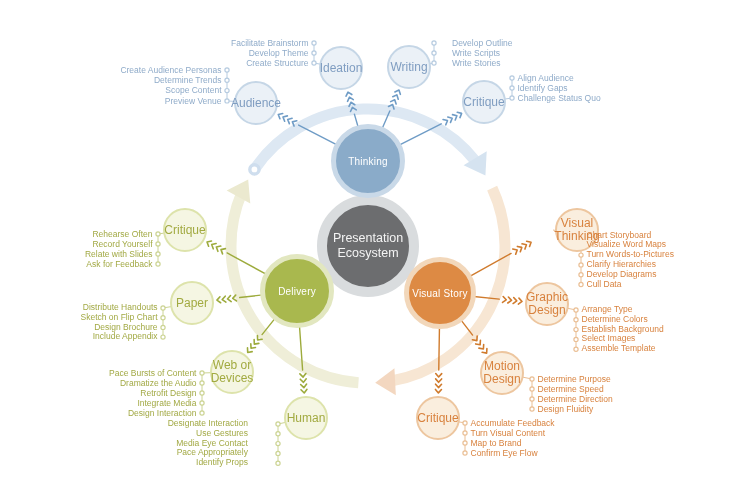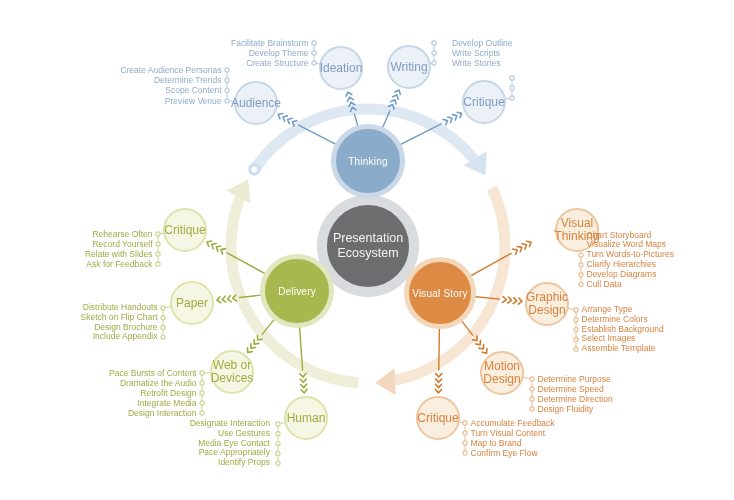--- a/index.html
+++ b/index.html
@@ -230,20 +230,25 @@
   <div class="list list--L list--blue" style="top: 38px; line-height: 10px; right: 425.5px;">
     <div class="item">Facilitate Brainstorm</div>
     <div class="item">Develop Theme</div>
     <div class="item">Create Structure</div>
   </div>
   <div class="list list--R list--blue" style="top: 38px; line-height: 10px; left: 452px;">
     <div class="item">Develop Outline</div>
     <div class="item">Write Scripts</div>
     <div class="item">Write Stories</div>
   </div>
+  <div class="list list--R list--blue" style="top: 73px; line-height: 10px; left: 517.5px;">
+    <div class="item">Align Audience</div>
+    <div class="item">Identify Gaps</div>
+    <div class="item">Challenge Status Quo</div>
+  </div>
   <div class="list list--R list--orange" style="top: 230.6px; line-height: 9.8px; left: 586.5px;">
     <div class="item">Chart Storyboard</div>
     <div class="item">Visualize Word Maps</div>
     <div class="item">Turn Words-to-Pictures</div>
     <div class="item">Clarify Hierarchies</div>
     <div class="item">Develop Diagrams</div>
     <div class="item">Cull Data</div>
   </div>
   <div class="list list--R list--orange" style="top: 305.1px; line-height: 9.8px; left: 581.5px;">
     <div class="item">Arrange Type</div>
@@ -276,20 +281,20 @@
     <div class="item">Design Brochure</div>
     <div class="item">Include Appendix</div>
   </div>
   <div class="list list--L list--green" style="top: 368px; line-height: 10px; right: 537.5px;">
     <div class="item">Pace Bursts of Content</div>
     <div class="item">Dramatize the Audio</div>
     <div class="item">Retrofit Design</div>
     <div class="item">Integrate Media</div>
     <div class="item">Design Interaction</div>
   </div>
-  <div class="list list--L list--green" style="top: 419.1px; line-height: 9.8px; right: 464px;">
+  <div class="list list--L list--green" style="top: 419.1px; line-height: 9.8px; right: 486px;">
     <div class="item">Designate Interaction</div>
     <div class="item">Use Gestures</div>
     <div class="item">Media Eye Contact</div>
     <div class="item">Pace Appropriately</div>
     <div class="item">Identify Props</div>
   </div>
 </div>
 
 </body></html>

